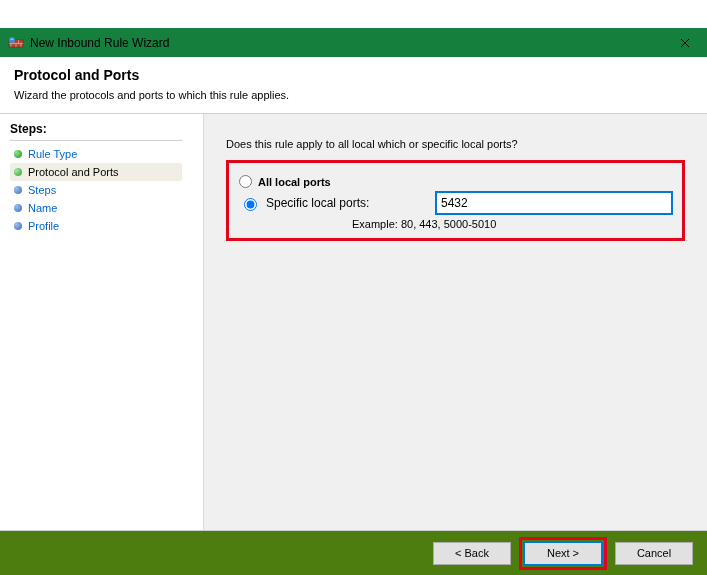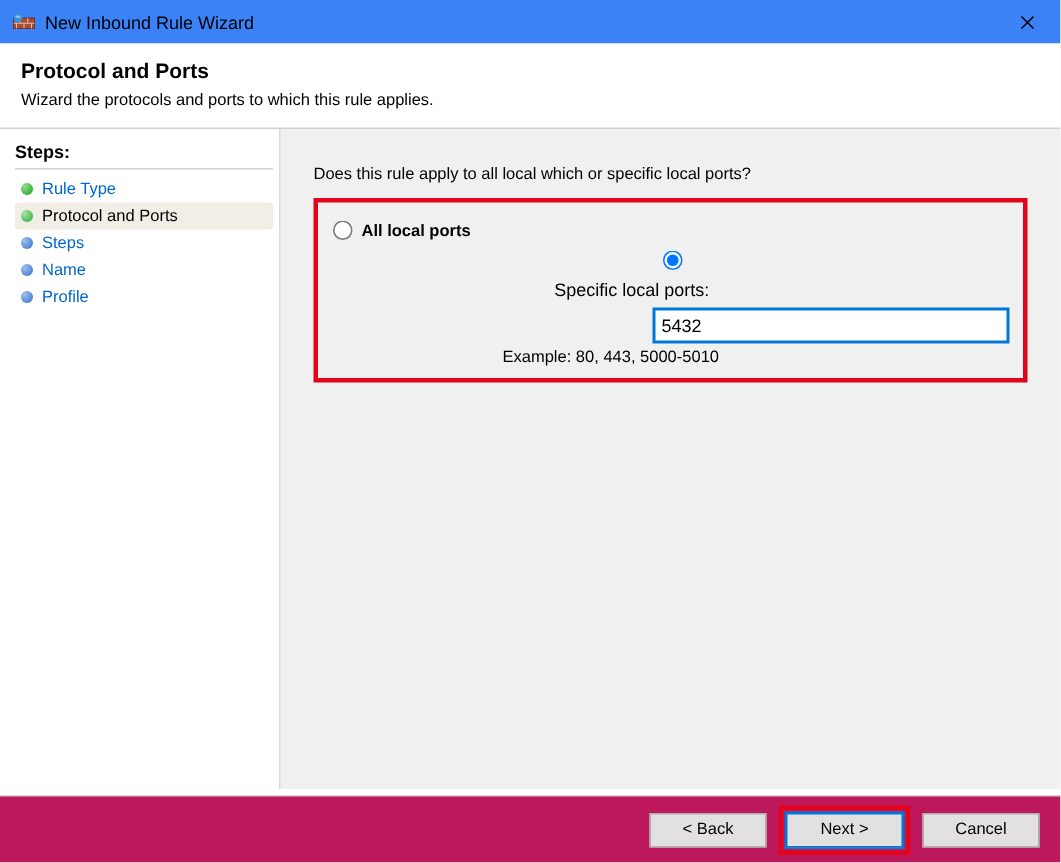--- a/index.html
+++ b/index.html
@@ -14,21 +14,22 @@
     overflow: hidden;
     position: relative;
   }
 
   
   .titlebar {
     height: 29px;
     display: flex;
     align-items: center;
     padding-left: 8px;
-    background: #3b82f6;
+    background: #15803d;
+    margin-top: 28px;
   }
   .titlebar .app-icon {
     width: 16px; height:16px;
     margin-right: 6px;
     display:flex;align-items:center;justify-content:center;
   }
   .titlebar .title {
     font-size: 12px;
     color: #000;
   }
@@ -59,20 +60,21 @@
   .divider {
     height:1px;
     background:#d0d0d0;
     margin: 4px 0 0 0;
   }
 
   
   .main {
     display:flex;
     height: 440px; 
+    gap: 17px;
   }
 
   
   .sidebar {
     width: 186px;
     padding: 8px 4px 8px 10px;
     background:#fff;
   }
   .sidebar .steps-title {
     font-weight:bold;
@@ -146,21 +148,20 @@
   .group2 {
     border: 3px solid #e2041b;
     padding: 8px 10px 8px 10px;
     margin-top:6px;
   }
   .ports-row {
     display:flex;
     align-items:center;
     gap:6px;
     margin:4px 0;
-    flex-direction:column;
   }
   .ports-input-cell{
     margin-left:auto;
     width:236px;
   }
   input.port-input {
     width: 100%;
     height:22px;
     border:1px solid #0078d7;
     outline:1px solid #0078d7;
@@ -181,21 +182,21 @@
   .button-bar {
     position:absolute;
     bottom:0; left:0; right:0;
     height:45px;
     border-top:1px solid #d0d0d0;
     display:flex;
     justify-content:flex-end;
     align-items:center;
     gap:8px;
     padding-right:14px;
-    background:#be185d;
+    background:#4d7c0f;
   }
   button.win {
     min-width:78px;
     height:23px;
     background:#e1e1e1;
     border:1px solid #adadad;
     font-family:inherit;
     font-size:11px;
     cursor:pointer;
   }

